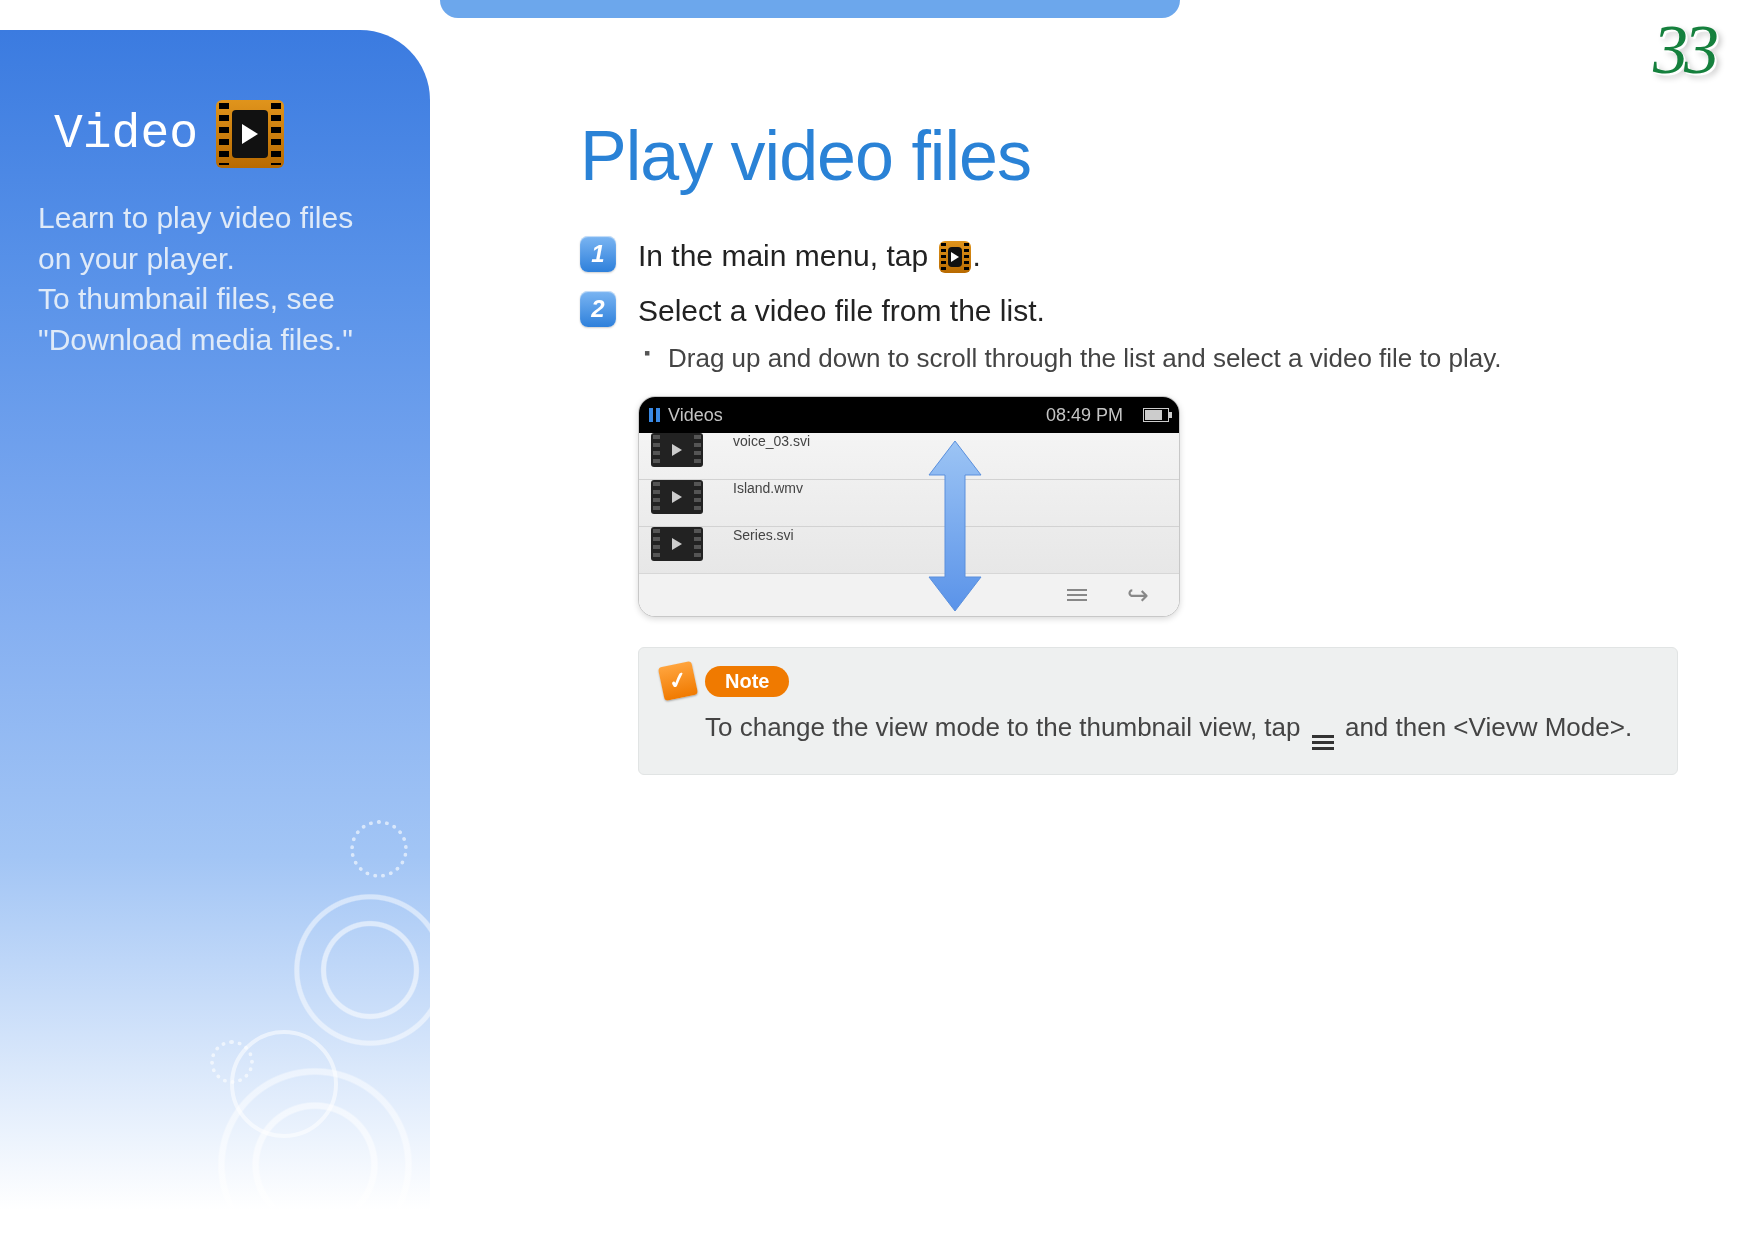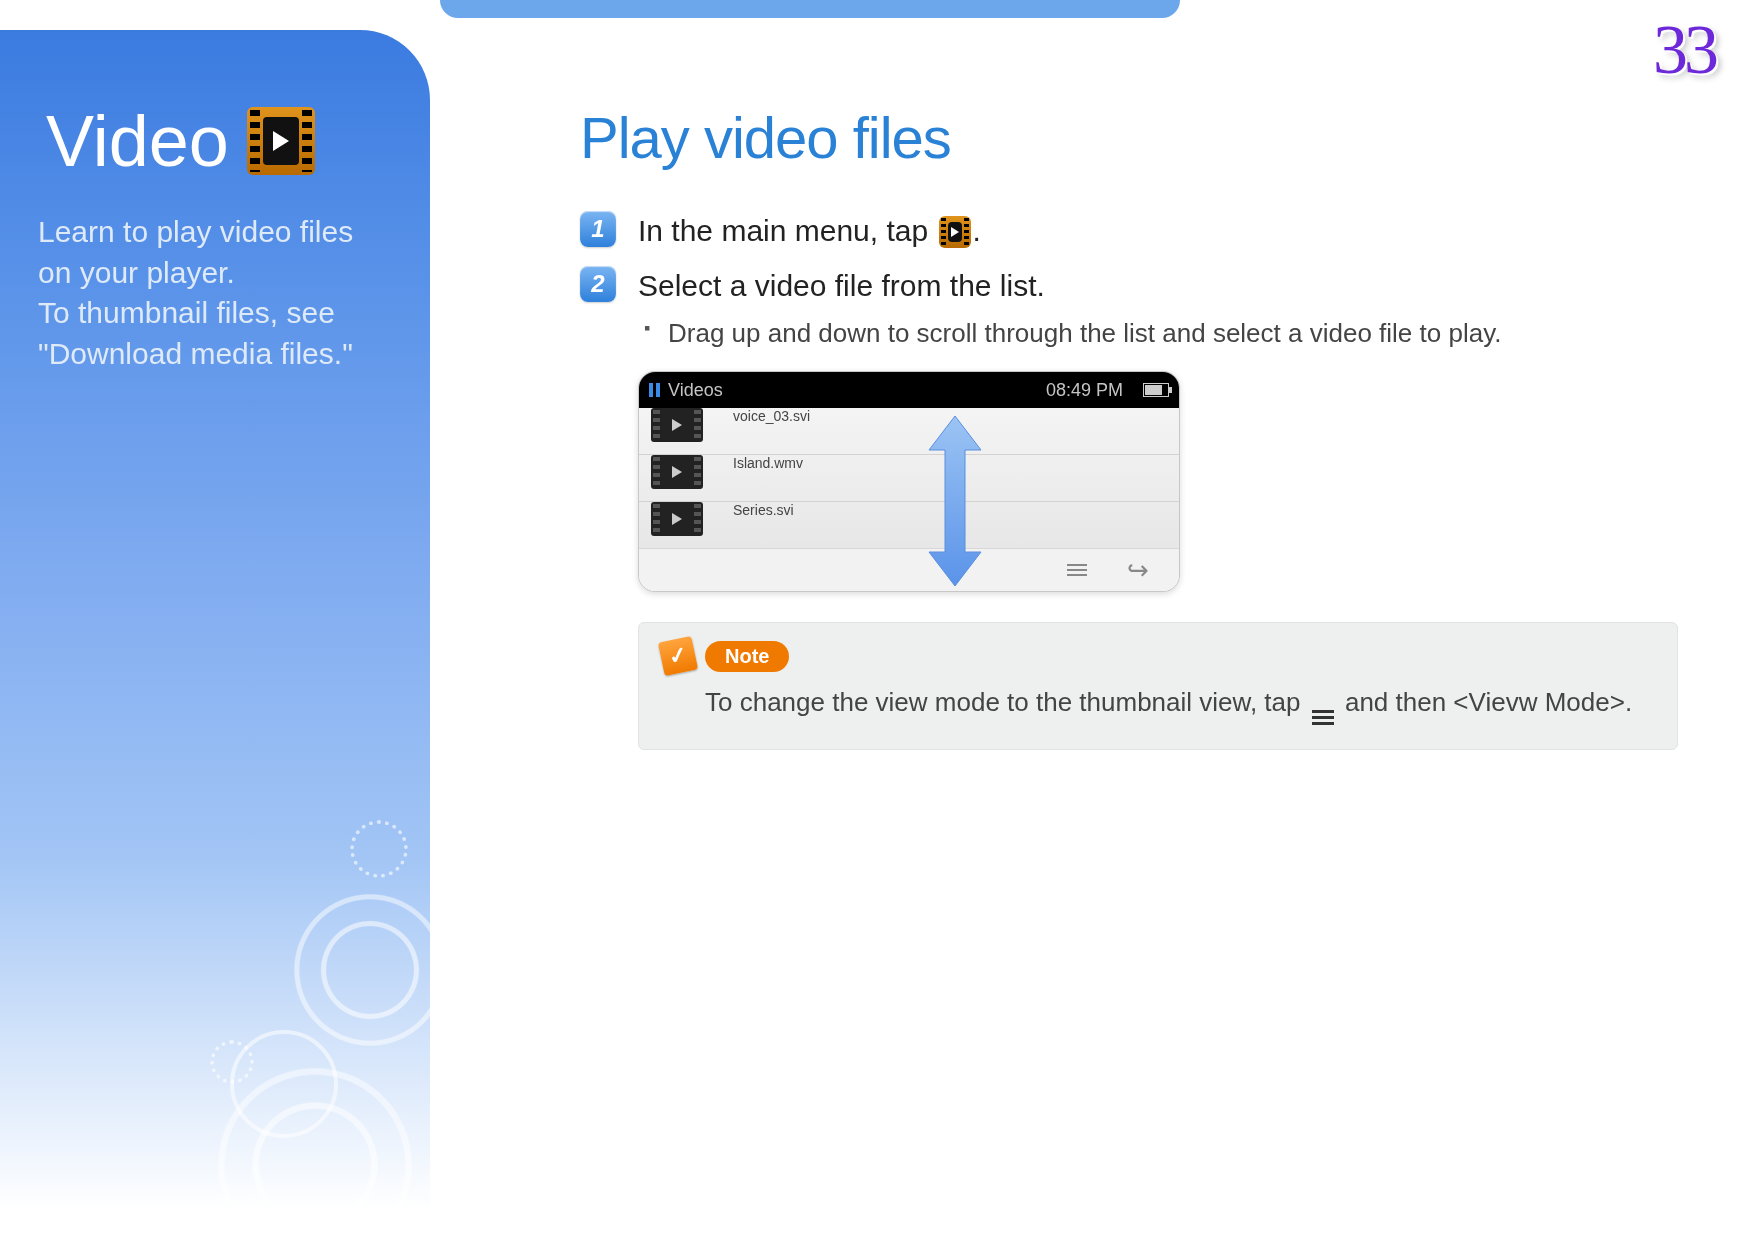--- a/index.html
+++ b/index.html
@@ -25,45 +25,46 @@
     border-bottom-left-radius: 18px;
     border-bottom-right-radius: 18px;
   }
 
   
   .pagenum {
     position: absolute;
     top: 10px;
     right: 40px;
     font-size: 70px;
+    font-style: italic;
     font-family: Georgia, "Times New Roman", serif;
-    color: #6d28d9;
+    color: #15803d;
     text-shadow: 2px 2px 0 #fff, 4px 4px 6px rgba(0,0,0,.25);
     letter-spacing: -4px;
     font-weight: 300;
   }
 
   
   .sidebar {
     position: absolute;
     top: 30px;
     left: 0;
     width: 430px;
     height: 1180px;
     padding: 70px 38px 0 38px;
     box-sizing: border-box;
     background: linear-gradient(180deg, #3b7be0 0%, #5a93e9 22%, #7eaaf0 45%, #a2c5f5 70%, #ffffff 100%);
     border-top-right-radius: 70px;
     color: #f4f7fc;
   }
   .sidebar h1 {
-    margin: 0 0 30px 8px;
-    font-family: Liberation Sans, sans-serif;
+    margin: 0 0 30px 16px;
+    font-family: Liberation Mono, monospace;
     font-weight: 400;
-    font-size: 72px;
+    font-size: 48px;
     color: #ffffff;
     display: flex;
     align-items: center;
     gap: 18px;
   }
   .sidebar-desc {
     font-size: 30px;
     line-height: 1.35;
     color: #dfeaf8;
   }
@@ -131,22 +132,22 @@
   }
 
   
   .main {
     position: absolute;
     left: 580px;
     top: 100px;
     right: 60px;
   }
   .main h2 {
-    margin:4px 0 40px 0;
-    font-size: 58px;
+    margin:16px 0 40px 0;
+    font-size: 70px;
     color:#2a82d6;
     font-weight: 400;
     letter-spacing:-1px;
   }
 
   .step {
     display:flex;
     align-items:flex-start;
     gap:22px;
     margin-bottom:14px;

